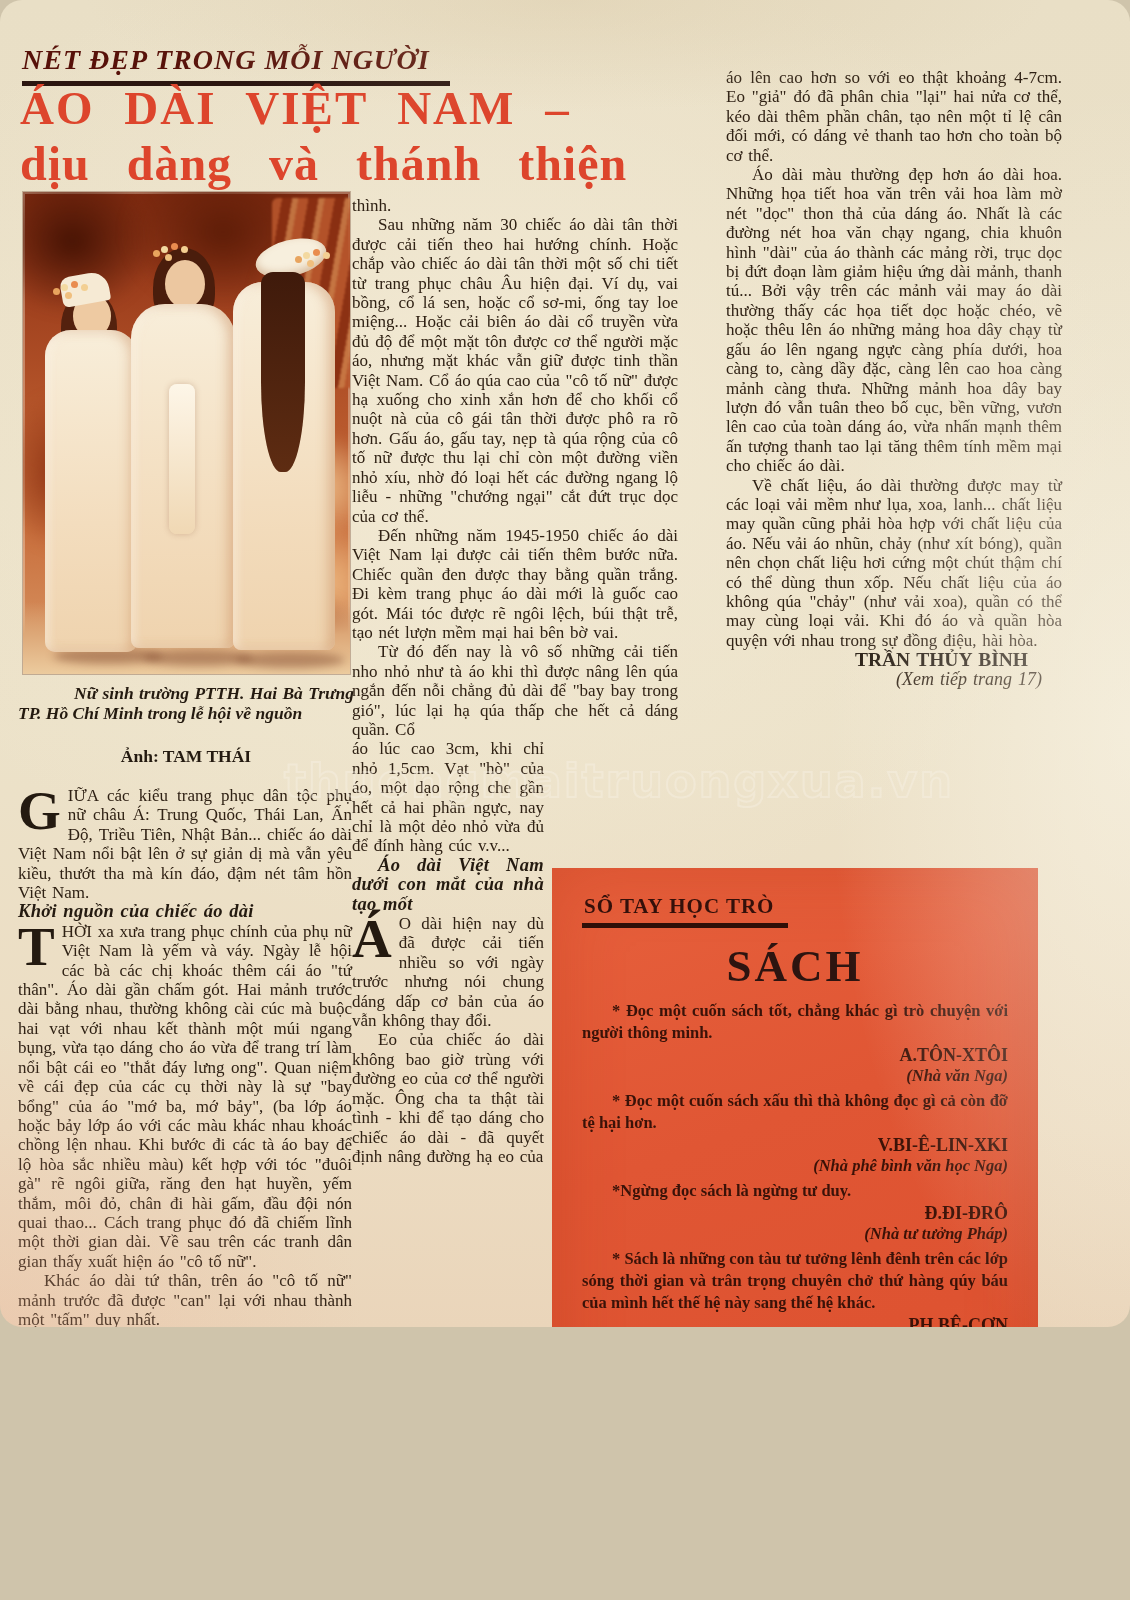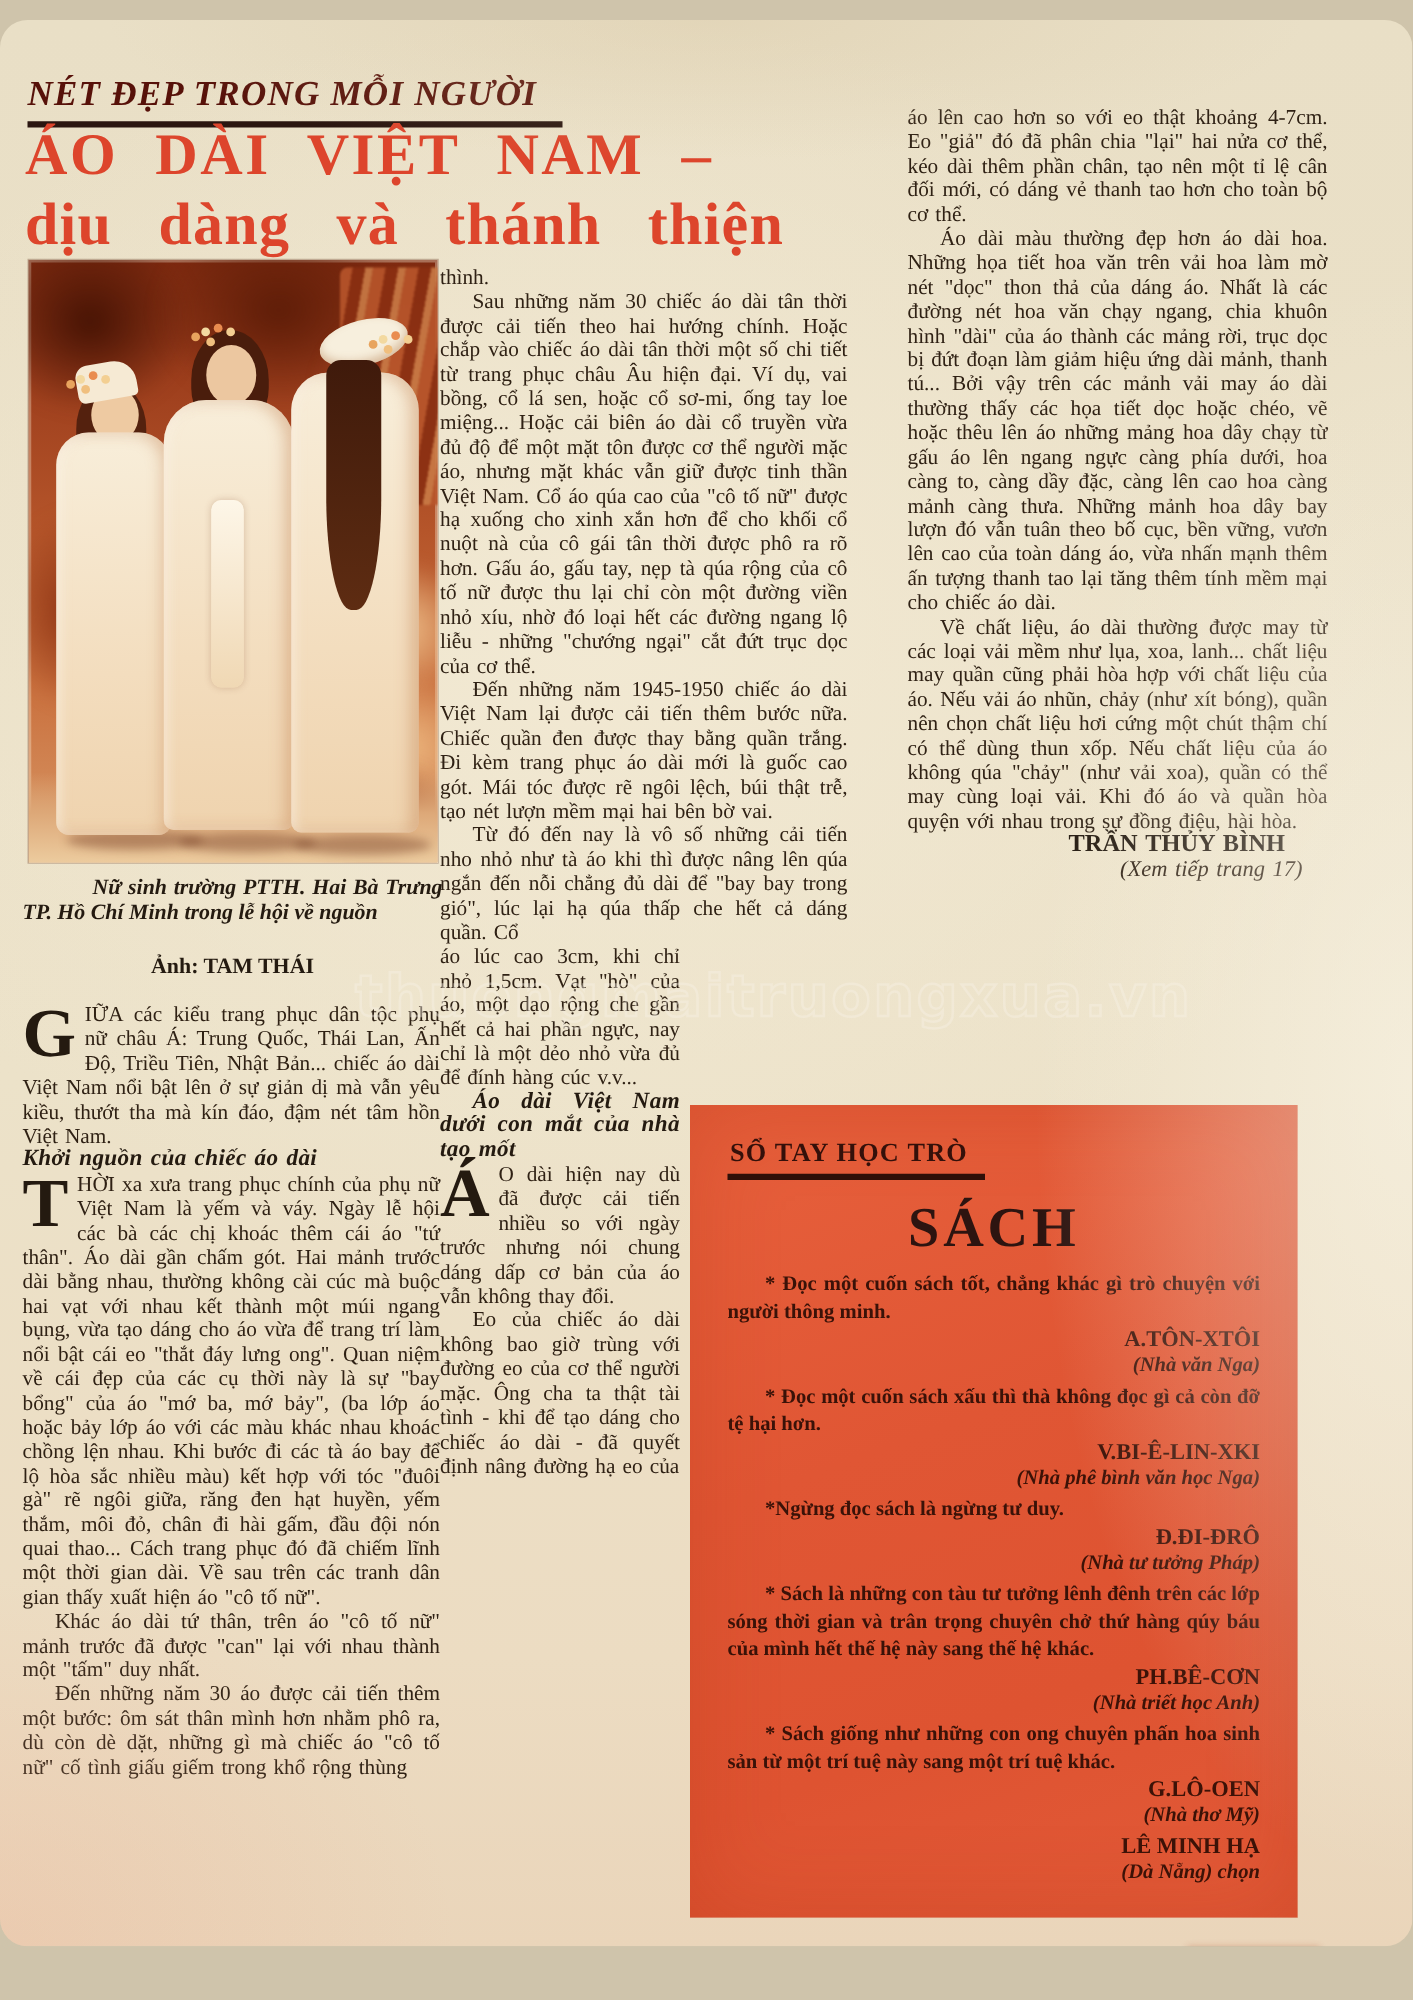--- a/index.html
+++ b/index.html
@@ -1,16 +1,16 @@
 <!DOCTYPE html>
 <html><head>
 <meta charset="utf-8">
 <style>
   html,body{margin:0;padding:0;background:#cfc4ab;}
-  .page{position:relative;width:1130px;height:1541px;margin:16px auto;overflow:hidden;
+  .page{position:relative;width:1130px;height:1327px;margin:0 auto;overflow:hidden;
     font-family:"Liberation Serif",serif;color:#32241a;
     background:
       radial-gradient(900px 700px at 42% 32%, #f2e9d3, rgba(242,233,211,0) 72%),
       linear-gradient(180deg,#e9dfc6 0%,#ece2c9 55%,#ecdcc2 85%,#ead5ba 100%); border-radius: 22px;}
   .page::after{content:"";position:absolute;inset:0;pointer-events:none;
     background:
       radial-gradient(520px 420px at 0% 100%, rgba(236,176,148,.28), transparent 70%),
       radial-gradient(420px 900px at 100% 55%, rgba(252,248,236,.5), transparent 72%),
       radial-gradient(600px 140px at 50% 0%, rgba(214,196,160,.35), transparent 80%);}
 

